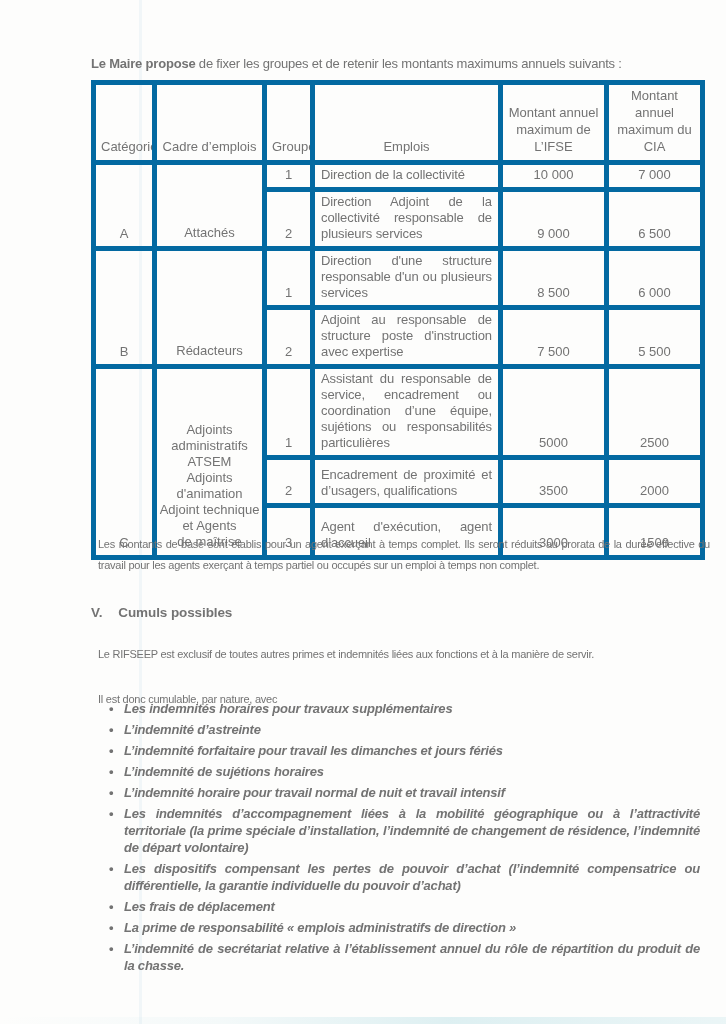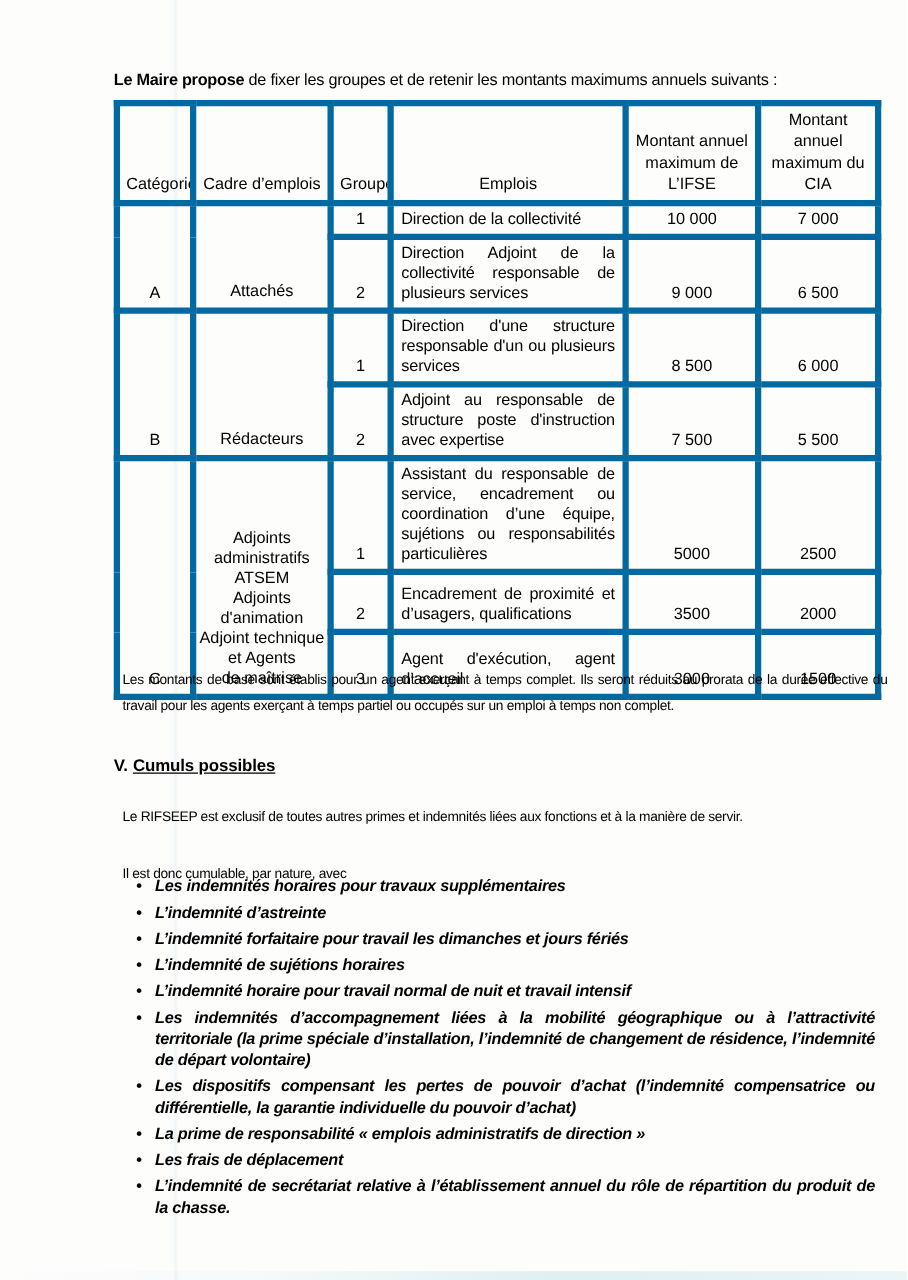--- a/index.html
+++ b/index.html
@@ -1,18 +1,18 @@
 <!DOCTYPE html>
 <html><head>
 <meta charset="utf-8">
 <style>
   html,body{margin:0;padding:0;background:#ffffff;}
   .page{
     position:relative;width:726px;height:1024px;background:#fdfdfc;
-    font-family:"Liberation Sans","DejaVu Sans",sans-serif;color:#000000;
+    font-family:"Liberation Sans","DejaVu Sans",sans-serif;color:#737373;
     overflow:hidden;
   }
   
   .scan-line-v{position:absolute;left:139px;top:0;width:3px;height:100%;
     background:rgba(170,205,230,0.14);pointer-events:none;}
   .scan-bottom{position:absolute;left:0;bottom:0;width:100%;height:7px;
     background:linear-gradient(90deg,rgba(255,255,255,0) 0%,rgba(165,215,225,0.10) 30%,
       rgba(140,205,215,0.28) 62%,rgba(150,210,220,0.18) 100%);pointer-events:none;}
 
   .intro{position:absolute;left:91px;top:42px;width:612px;font-size:13px;
@@ -28,21 +28,21 @@
   .c-center{text-align:center;}
   .c-emplois{text-align:justify;padding:2px 6px 4px 6px !important;letter-spacing:-0.1px;}
   .c-num{text-align:center;}
   .c-cadre{white-space:pre-line;text-align:center;padding:2px 2px 5px 2px !important;margin-left:35px;}
 
   .para{position:absolute;left:98px;width:612px;font-size:11px;line-height:21px;
     text-align:justify;letter-spacing:-0.25px;}
   .para-base{top:523px;}
   .section-h{position:absolute;left:91px;top:605px;font-size:13.5px;font-weight:bold;
     letter-spacing:-0.1px;}
-  .section-h .u{text-decoration:underline;margin-left:4px;}
+  .section-h .u{margin-left:16px;}
   .para-rifseep{top:633px;}
   .para-cumulable{top:678px;text-align:left;}
 
   ul.bullets{position:absolute;left:104px;top:700px;width:596px;margin:0;padding:0;
     list-style:none;font-size:13px;line-height:17px;font-style:italic;
     letter-spacing:-0.2px;font-weight:bold;}
   ul.bullets li{position:relative;padding-left:20px;margin-bottom:4px;text-align:justify;}
   ul.bullets li::before{content:"\2022";position:absolute;left:5px;top:0;
     font-style:normal;font-size:13px;}
 </style>
@@ -143,19 +143,19 @@
   <p class="para para-cumulable">Il est donc cumulable, par nature, avec</p>
 
   <ul class="bullets">
     <li>Les indemnités horaires pour travaux supplémentaires</li>
     <li>L’indemnité d’astreinte</li>
     <li>L’indemnité forfaitaire pour travail les dimanches et jours fériés</li>
     <li>L’indemnité de sujétions horaires</li>
     <li>L’indemnité horaire pour travail normal de nuit et travail intensif</li>
     <li>Les indemnités d’accompagnement liées à la mobilité géographique ou à l’attractivité territoriale (la prime spéciale d’installation, l’indemnité de changement de résidence, l’indemnité de départ volontaire)</li>
     <li>Les dispositifs compensant les pertes de pouvoir d’achat (l’indemnité compensatrice ou différentielle, la garantie individuelle du pouvoir d’achat)</li>
+    <li>Les frais de déplacement</li>
     <li>La prime de responsabilité « emplois administratifs de direction »</li>
-    <li>Les frais de déplacement</li>
     <li>L’indemnité de secrétariat relative à l’établissement annuel du rôle de répartition du produit de la chasse.</li>
   </ul>
 
   <div class="scan-bottom"></div>
 </div>
 
 </body></html>

